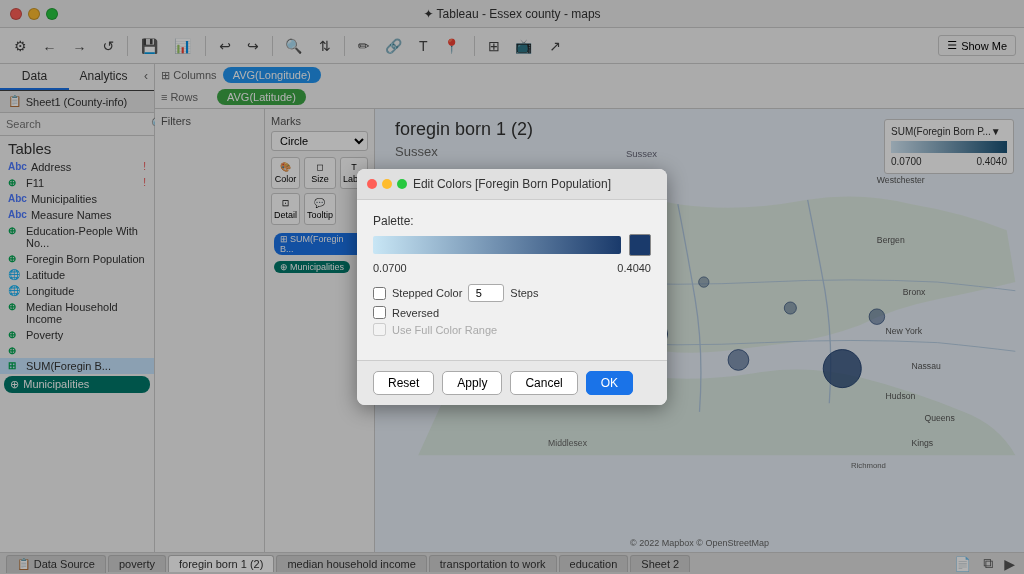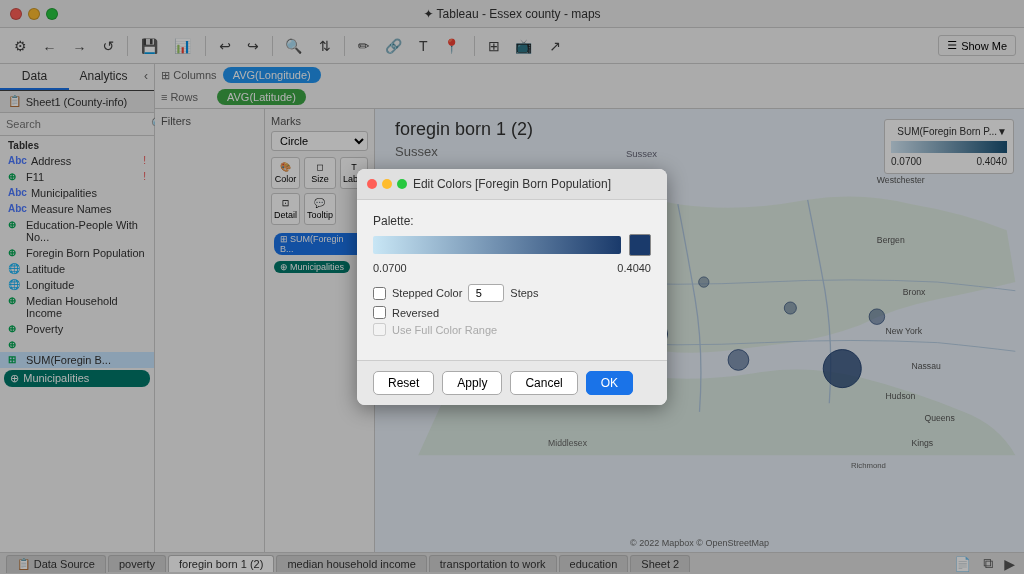--- a/index.html
+++ b/index.html
@@ -140,22 +140,22 @@
     .sidebar-search input {
       flex: 1;
       border: none;
       background: none;
       font-size: 11px;
       outline: none;
       color: #666;
     }
     .tables-label {
       padding: 4px 8px 2px;
-      font-size: 10px;
-      font-weight: 700;
+      font-size: 15px;
+      font-weight: 400;
       color: #333;
     }
     .field-list {
       flex: 1;
       overflow-y: auto;
     }
     .field-item {
       display: flex;
       align-items: flex-start;
       padding: 2px 8px;
@@ -244,21 +244,21 @@
       border-radius: 3px;
       padding: 6px;
       width: 130px;
       font-size: 10px;
     }
     .legend-title {
       font-size: 10px;
       color: #333;
       margin-bottom: 4px;
       display: flex;
-      justify-content: flex-end;
+      justify-content: flex-start;
       align-items: center;
     }
     .legend-gradient {
       height: 12px;
       background: linear-gradient(to right, #d6eaf8, #1a5276);
       margin-bottom: 3px;
     }
     .legend-labels {
       display: flex;
       justify-content: space-between;

